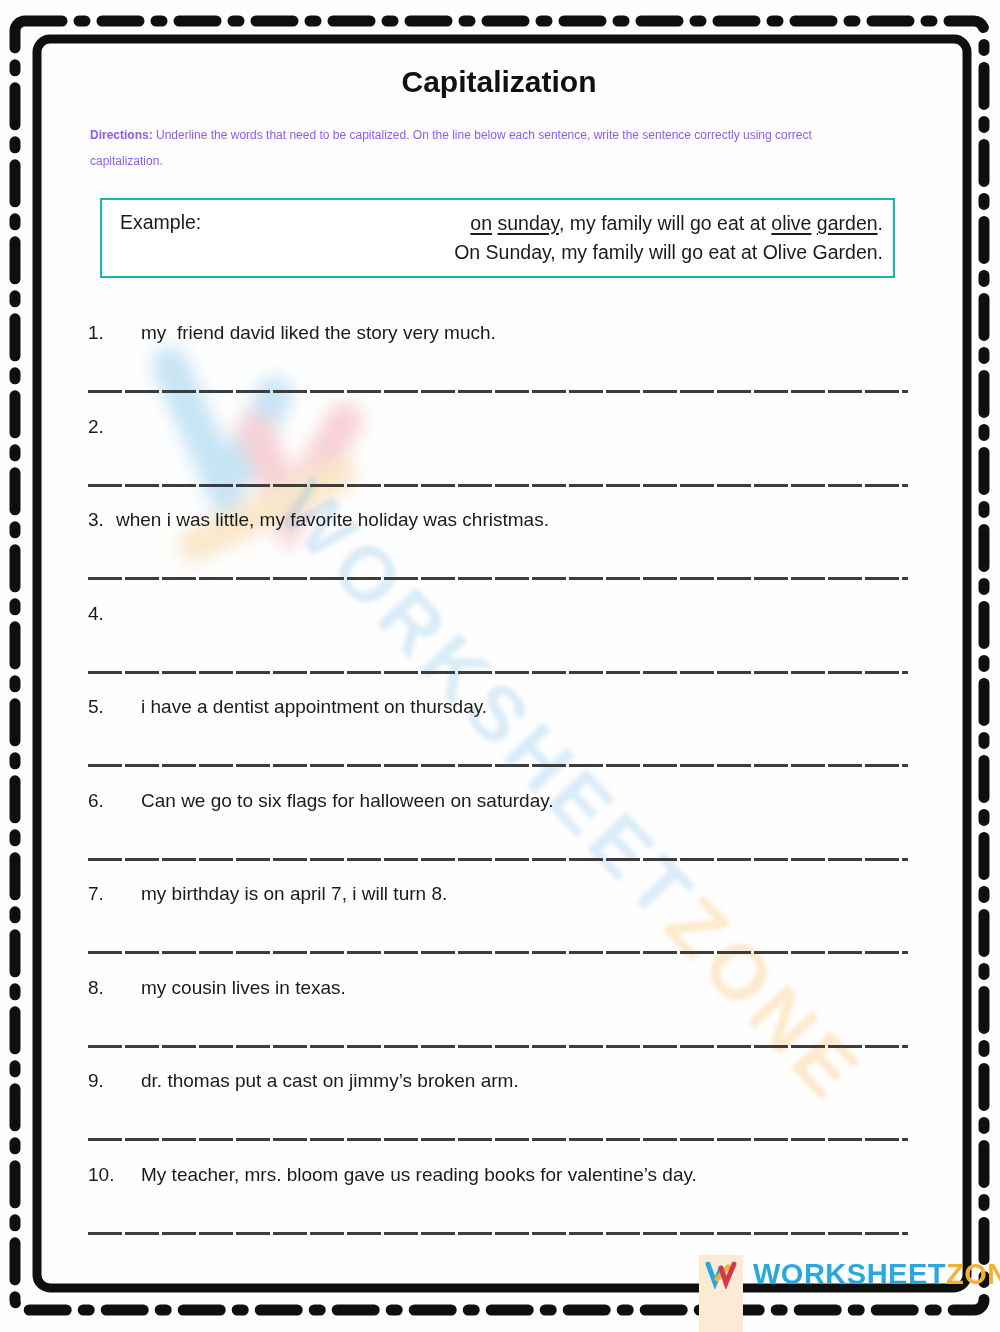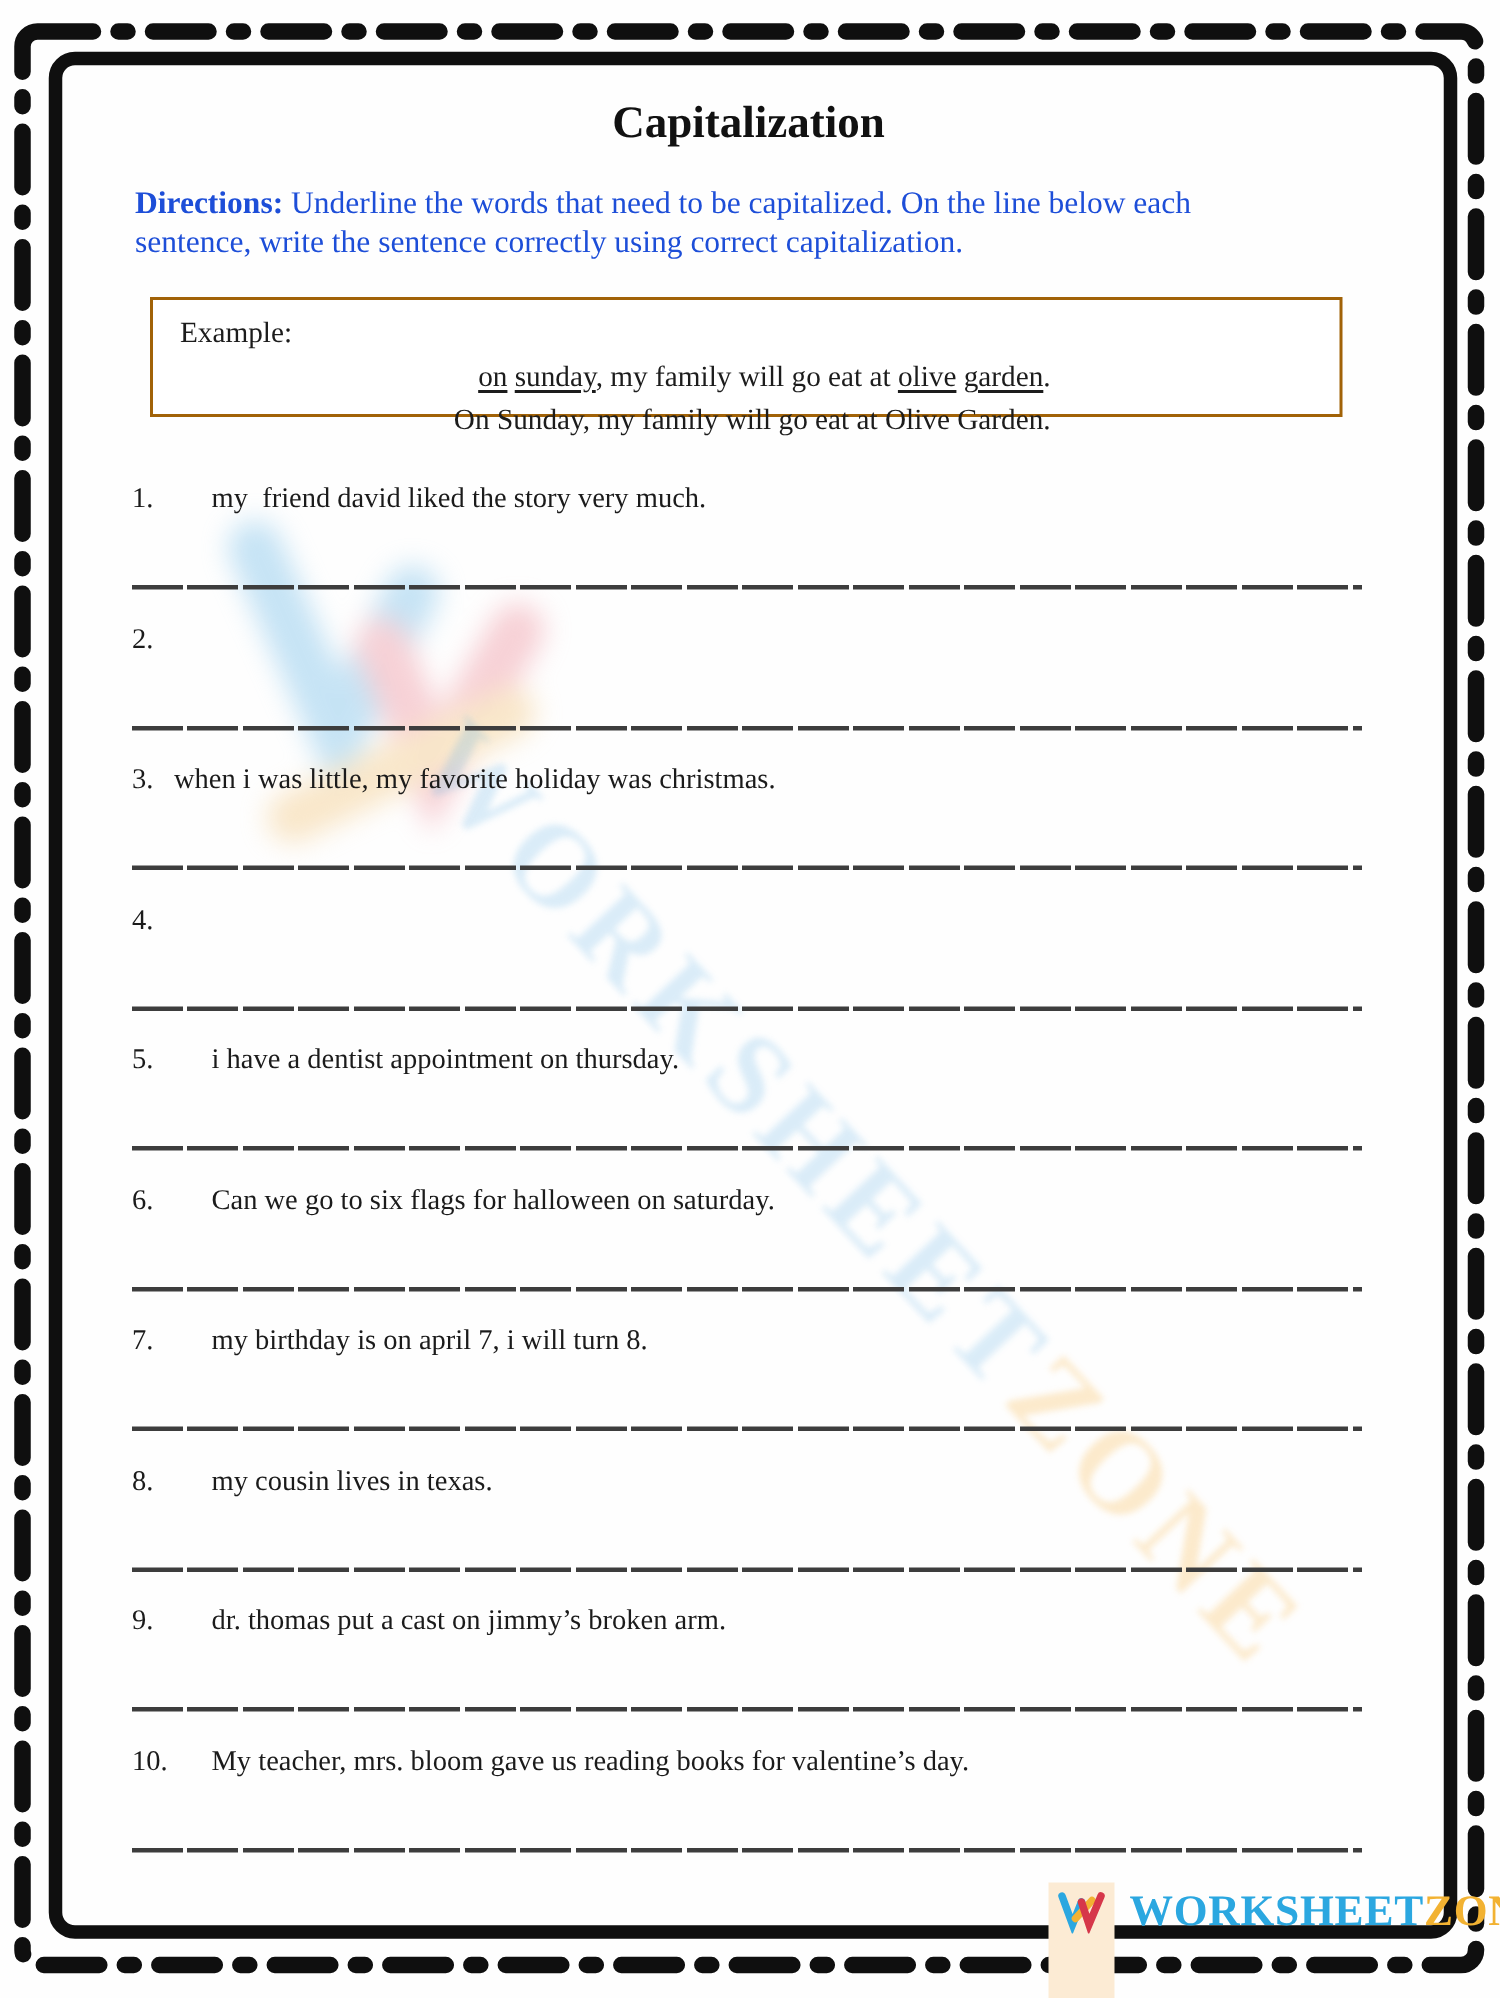--- a/index.html
+++ b/index.html
@@ -3,21 +3,21 @@
 <meta charset="utf-8">
 <style>
   * { box-sizing: border-box; }
   html, body { margin: 0; padding: 0; background: #ffffff; }
   .page {
     position: relative;
     width: 1000px;
     height: 1332px;
     background: #fefefe;
     overflow: hidden;
-    font-family: Liberation Serif, serif;
+    font-family: Liberation Sans, sans-serif;
     color: #1c1c1c;
   }
   .border-svg { position: absolute; inset: 0; z-index: 3; pointer-events: none; }
 
   
   .wm-logo {
     position: absolute; left: 135px; top: 340px; width: 240px; height: 240px;
     z-index: 1; opacity: 0.5; filter: blur(9px); pointer-events: none;
   }
   .wm-text {
@@ -26,28 +26,28 @@
     font-size: 78px; font-weight: 700; letter-spacing: 7px; white-space: nowrap;
     filter: blur(2px); pointer-events: none;
   }
   .wm-text .wm-p1 { color: rgba(90, 175, 228, 0.22); }
   .wm-text .wm-p2 { color: rgba(246, 176, 60, 0.26); }
 
   .content { position: absolute; left: 88px; top: 64px; width: 822px; z-index: 2; }
 
   .title { margin: 0; font-size: 30px; line-height: 36px; font-weight: 700; text-align: center; color: #111; }
 
-  .directions { margin: 22px 0 0 2px; max-width: 768px; font-size: 21px; line-height: 26px; color: #1d4ed8; }
+  .directions { margin: 22px 0 0 2px; max-width: 768px; font-size: 12px; line-height: 26px; color: #8b5cf6; }
   .directions b { font-weight: 700; }
 
   .example-box {
     margin: 24px 0 0 12px; width: 795px; height: 80px;
-    border: 2px solid #a16207; background: #fff;
+    border: 2px solid #14b8a6; background: #fff;
     display: flex; align-items: center; padding: 8px 10px 8px 18px;
-    font-size: 19.5px; line-height: 29px; flex-direction: column;
+    font-size: 19.5px; line-height: 29px;
   }
   .example-label { width: 119px; flex: none; align-self: flex-start; }
   .example-lines { flex: 1; text-align: right; }
   .u { text-decoration: underline; text-decoration-thickness: 2px; text-underline-offset: 3px; }
 
   .items { margin-top: 42px; }
   .item { height: 93.5px; position: relative; }
   .sentence { display: flex; font-size: 19px; line-height: 26px; color: #1b1b1b; }
   .num { width: 53px; flex: none; }
   .item.tight .num { width: 28px; }

